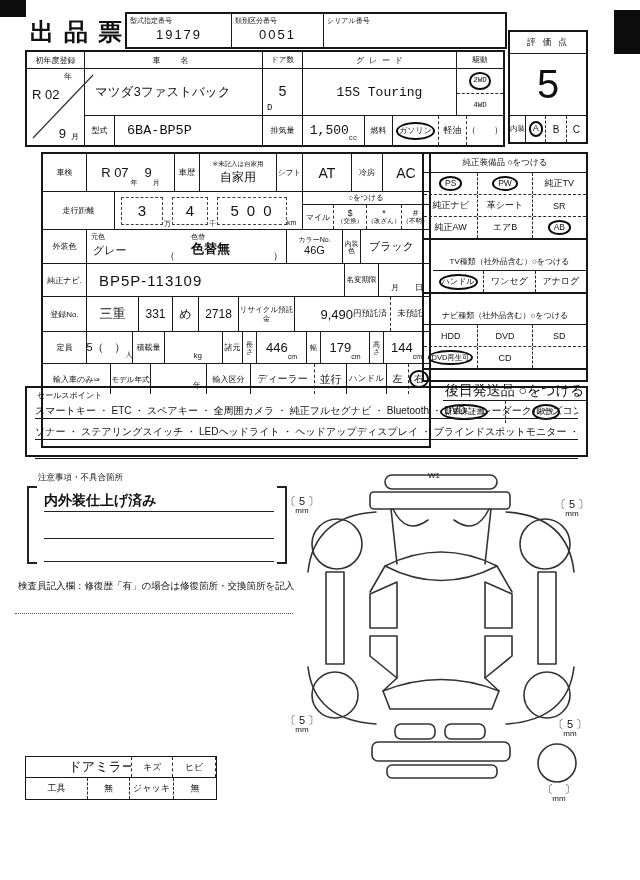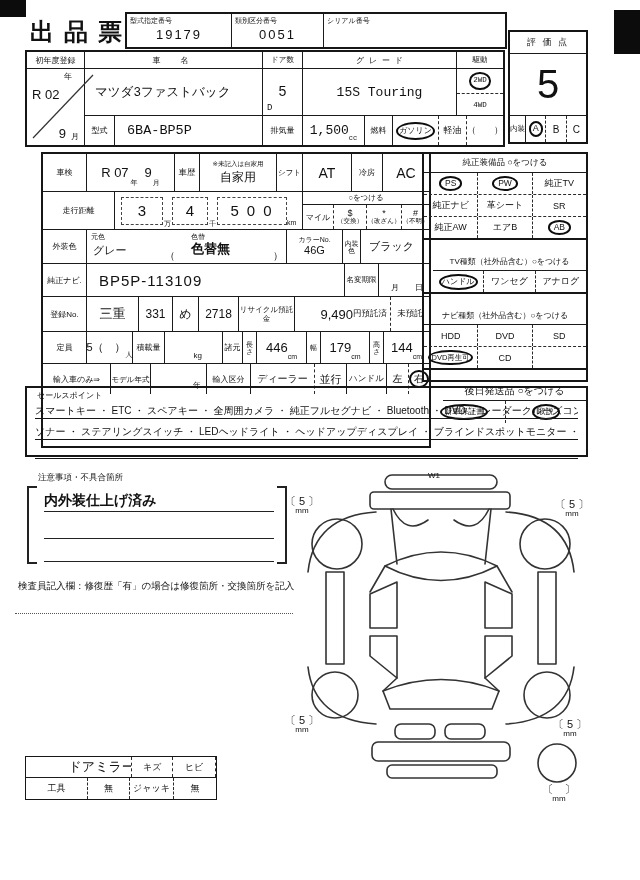--- a/index.html
+++ b/index.html
@@ -311,21 +311,21 @@
       <div style="display:flex;height:21px;">
         <div class="c dr" style="flex:1;">
             <span class="circ" style="font-size:7.5px;padding:1px 1px;">DVD再生可</span>
           </div>
         <div class="c dr" style="flex:1;font-size:9px;">CD</div>
         <div class="c" style="flex:1;font-size:9px;"></div>
       </div>
     </div>
 
     <div style="flex:1;">
-      <div class="hdrline" style="height:19px;font-size:10px;margin-left:19px;">後日発送品 ○をつける</div>
+      <div class="hdrline" style="height:19px;font-size:14px;margin-left:19px;">後日発送品 ○をつける</div>
       <div style="display:flex;height:22px;">
         <div class="c dr" style="flex:1;">
             <span class="circ" style="font-size:8px;padding:1px 2px;">新車保証書</span>
           </div>
         <div class="c" style="flex:1;">
             <span class="circ" style="font-size:8px;padding:1px 4px;">取説</span>
           </div>
       </div>
     </div>
   </div>

